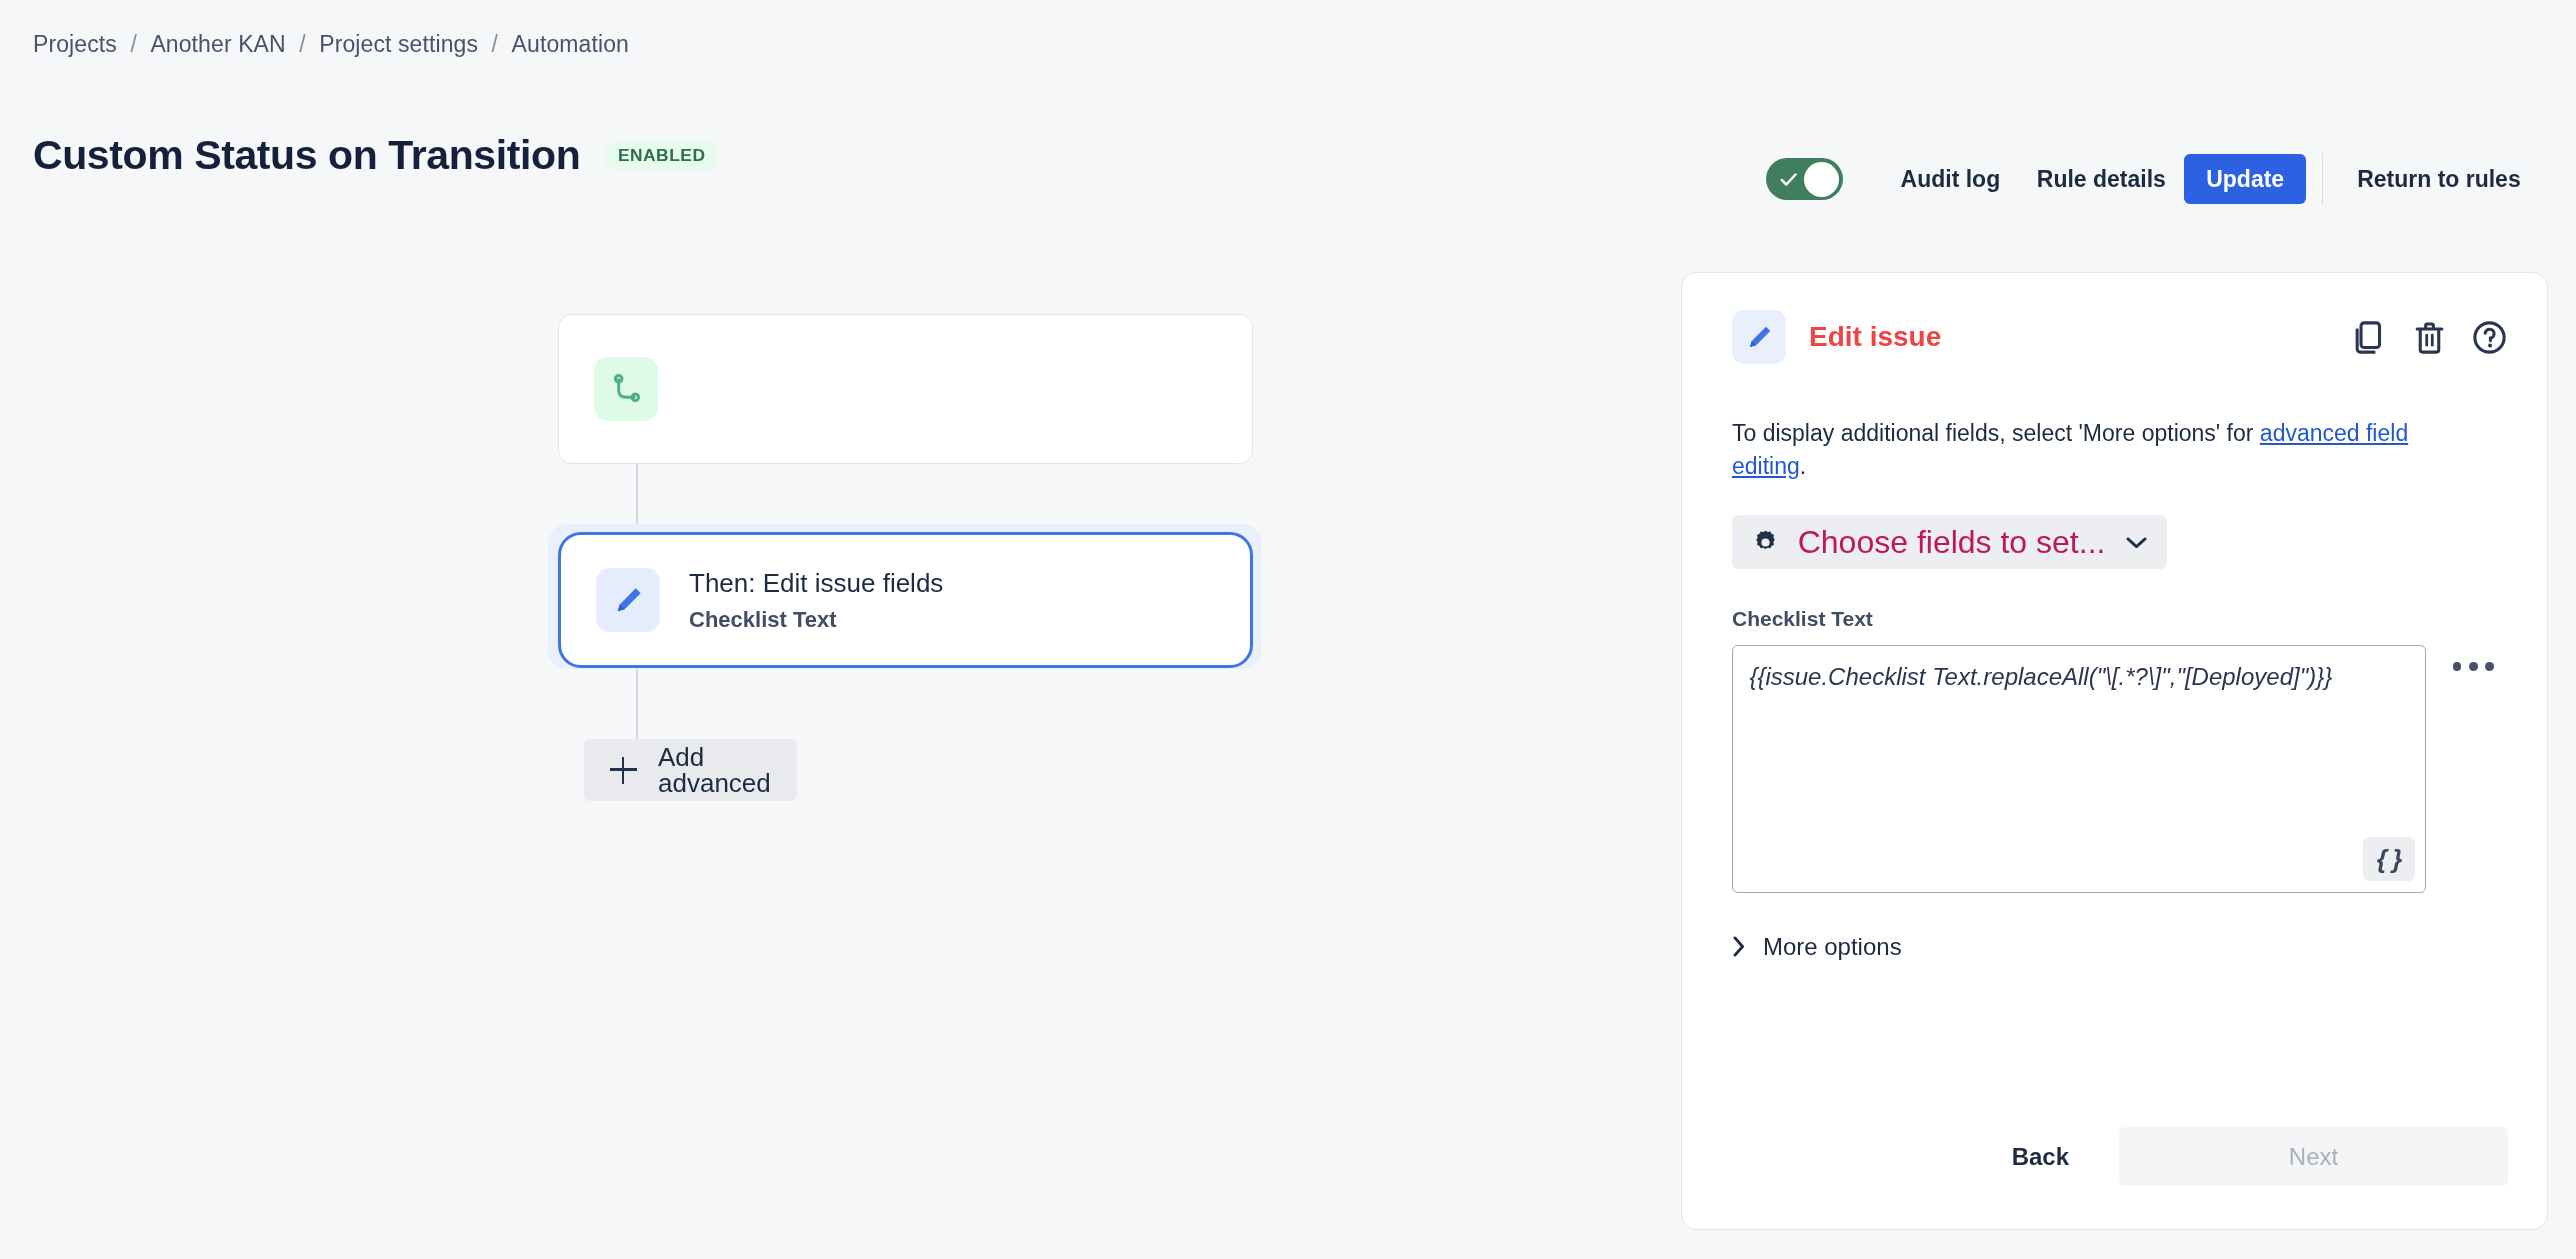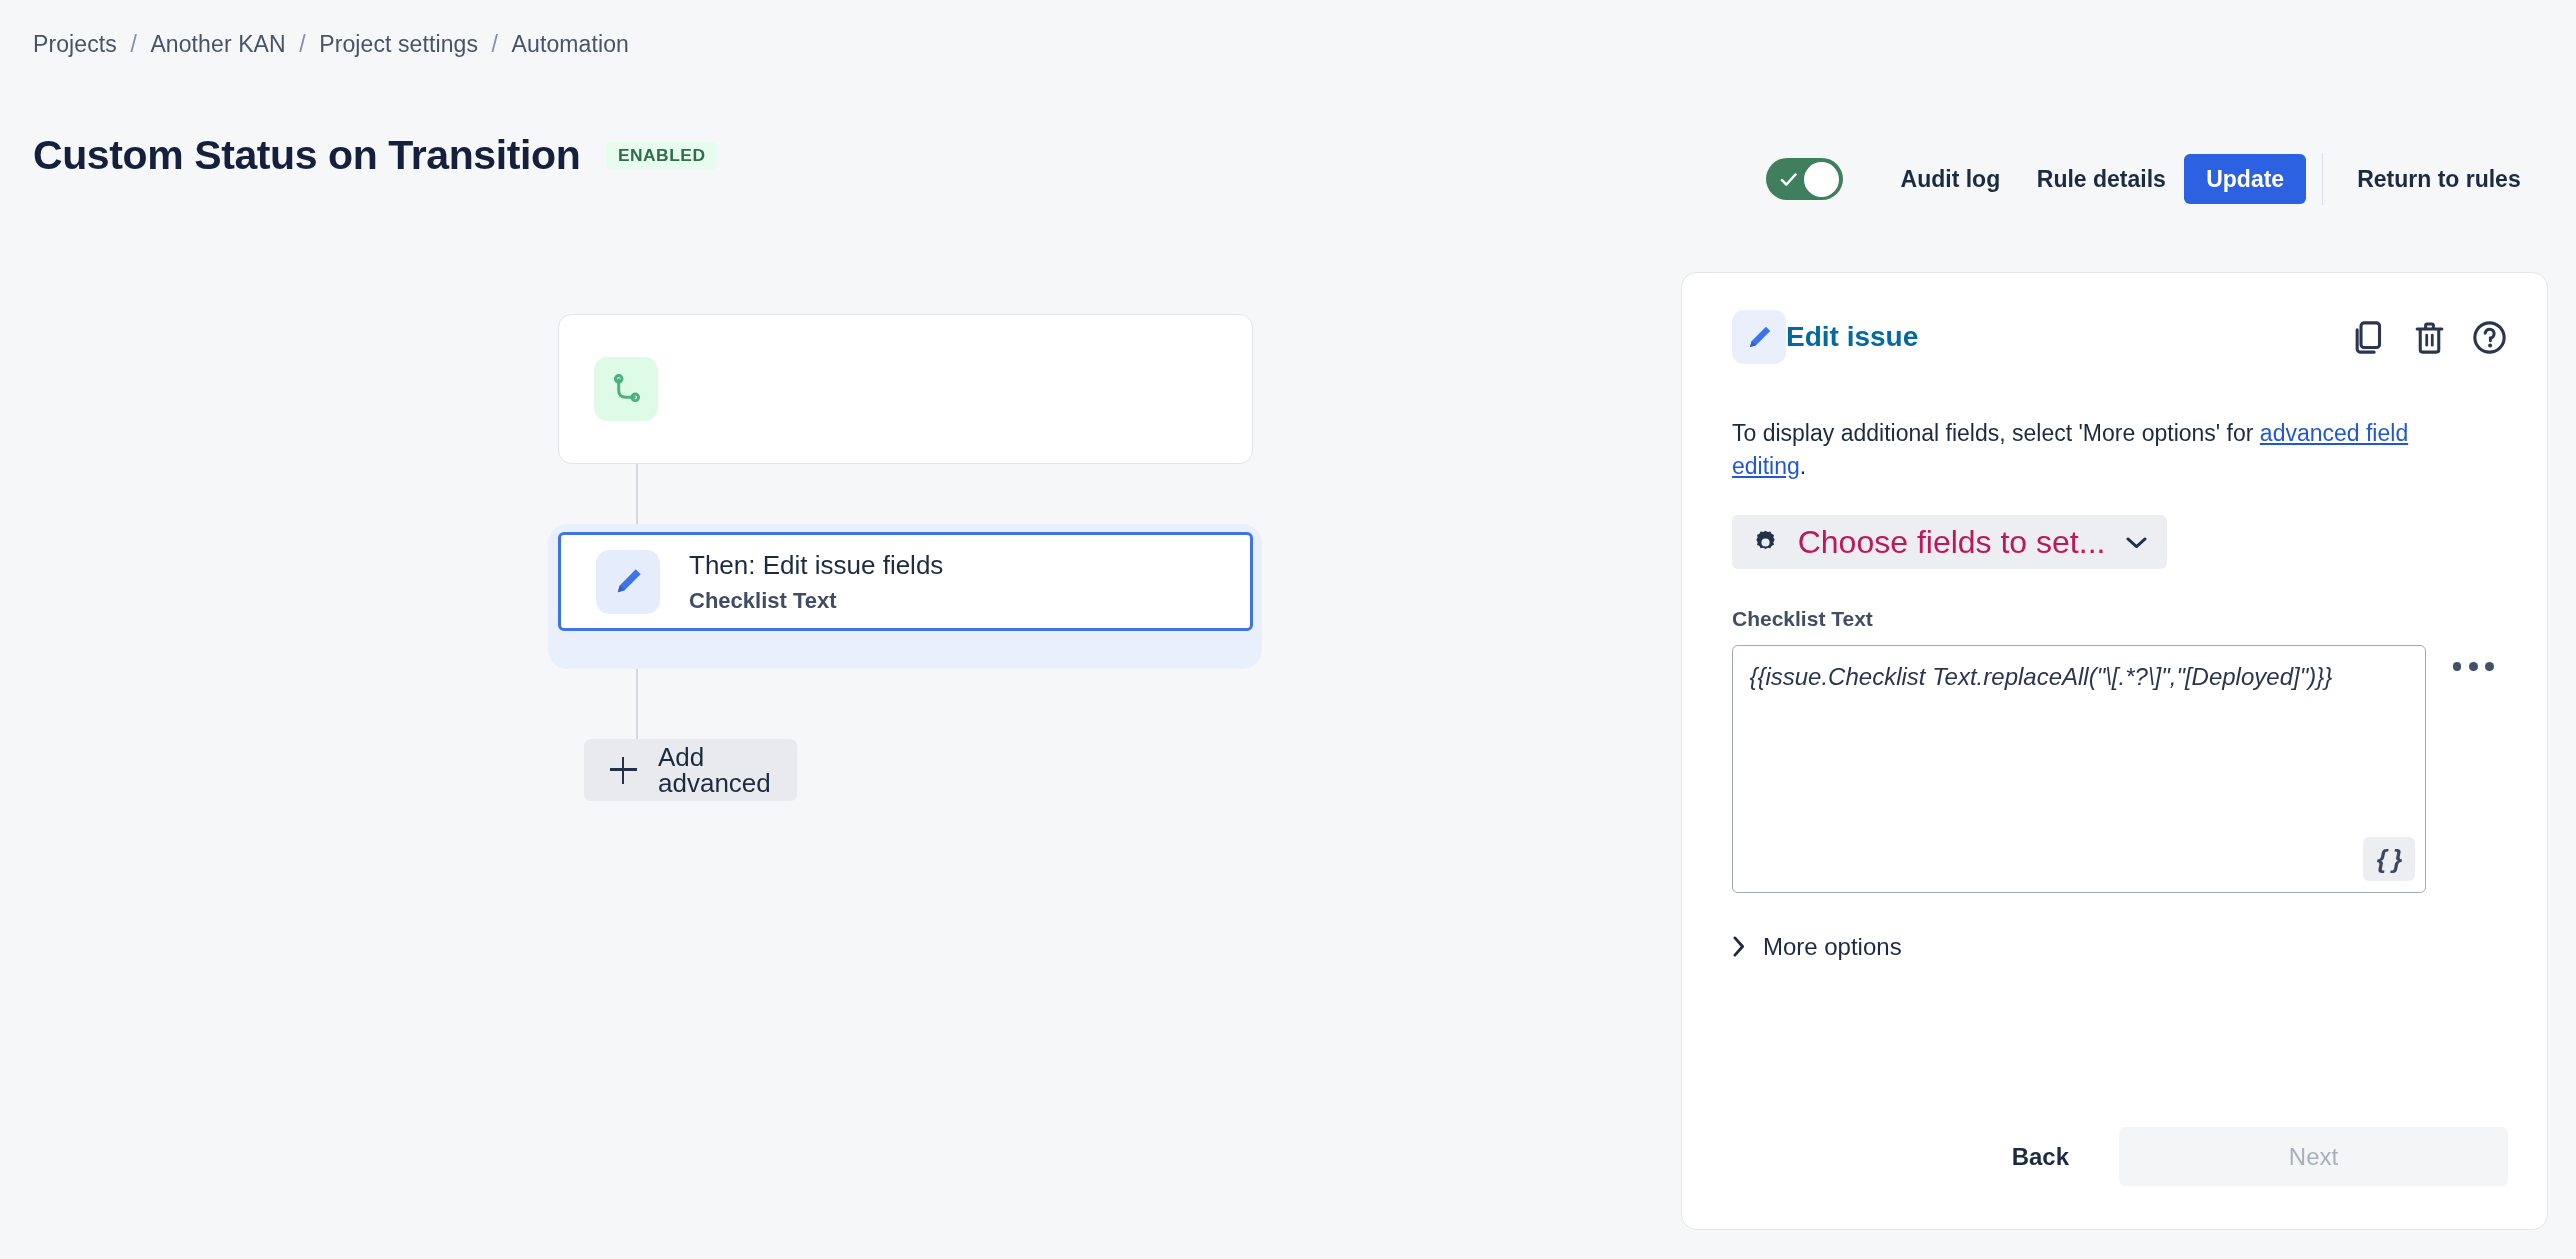--- a/index.html
+++ b/index.html
@@ -124,23 +124,23 @@
   }
   .node-then-wrap {
     position: absolute;
     left: 548px; top: 524px;
     width: 714px; height: 145px;
     background: #e9effb;
     border-radius: 19.3px;
   }
   .node-then {
     left: 558px; top: 532px;
-    width: 695px; height: 99px;
+    width: 695px; height: 136px;
     border: 3.9px solid #3d74e8;
-    border-radius: 6px;
+    border-radius: 23px;
   }
   .node-icon {
     width: 64px; height: 64px;
     border-radius: 13.5px;
     display: flex; align-items: center; justify-content: center;
     flex: none;
   }
   .icon-green { background: #ddfbe7; }
   .icon-blue  { background: #e5ecfb; }
   .node-text { margin-left: 29px; }
@@ -210,23 +210,24 @@
     display: flex; align-items: center;
   }
   .panel-head-icon {
     width: 54px; height: 54px;
     border-radius: 11.6px;
     background: #e9effb;
     display: flex; align-items: center; justify-content: center;
     flex: none;
   }
   .panel-title {
+    margin-left: 23px;
     font-size: 28px;
     font-weight: 700;
-    color: #0369a1;
+    color: #ef4444;
     line-height: 1;
   }
   .panel-head-actions {
     margin-left: auto;
     display: flex; align-items: center;
     gap: 23px;
   }
   .head-ico { width: 37px; height: 37px; cursor: pointer; }
 
   .panel-body {

